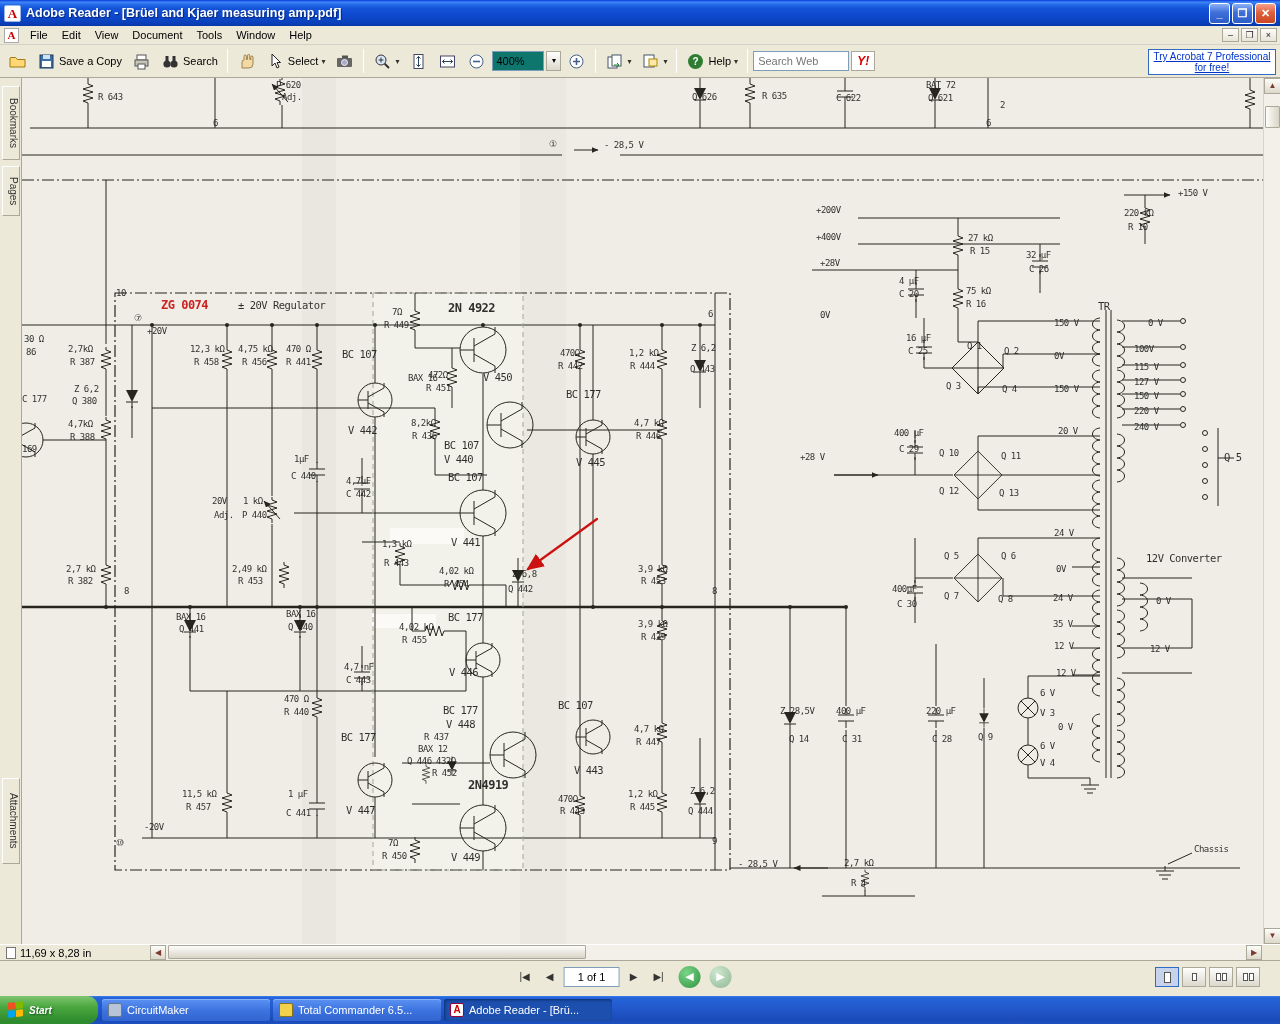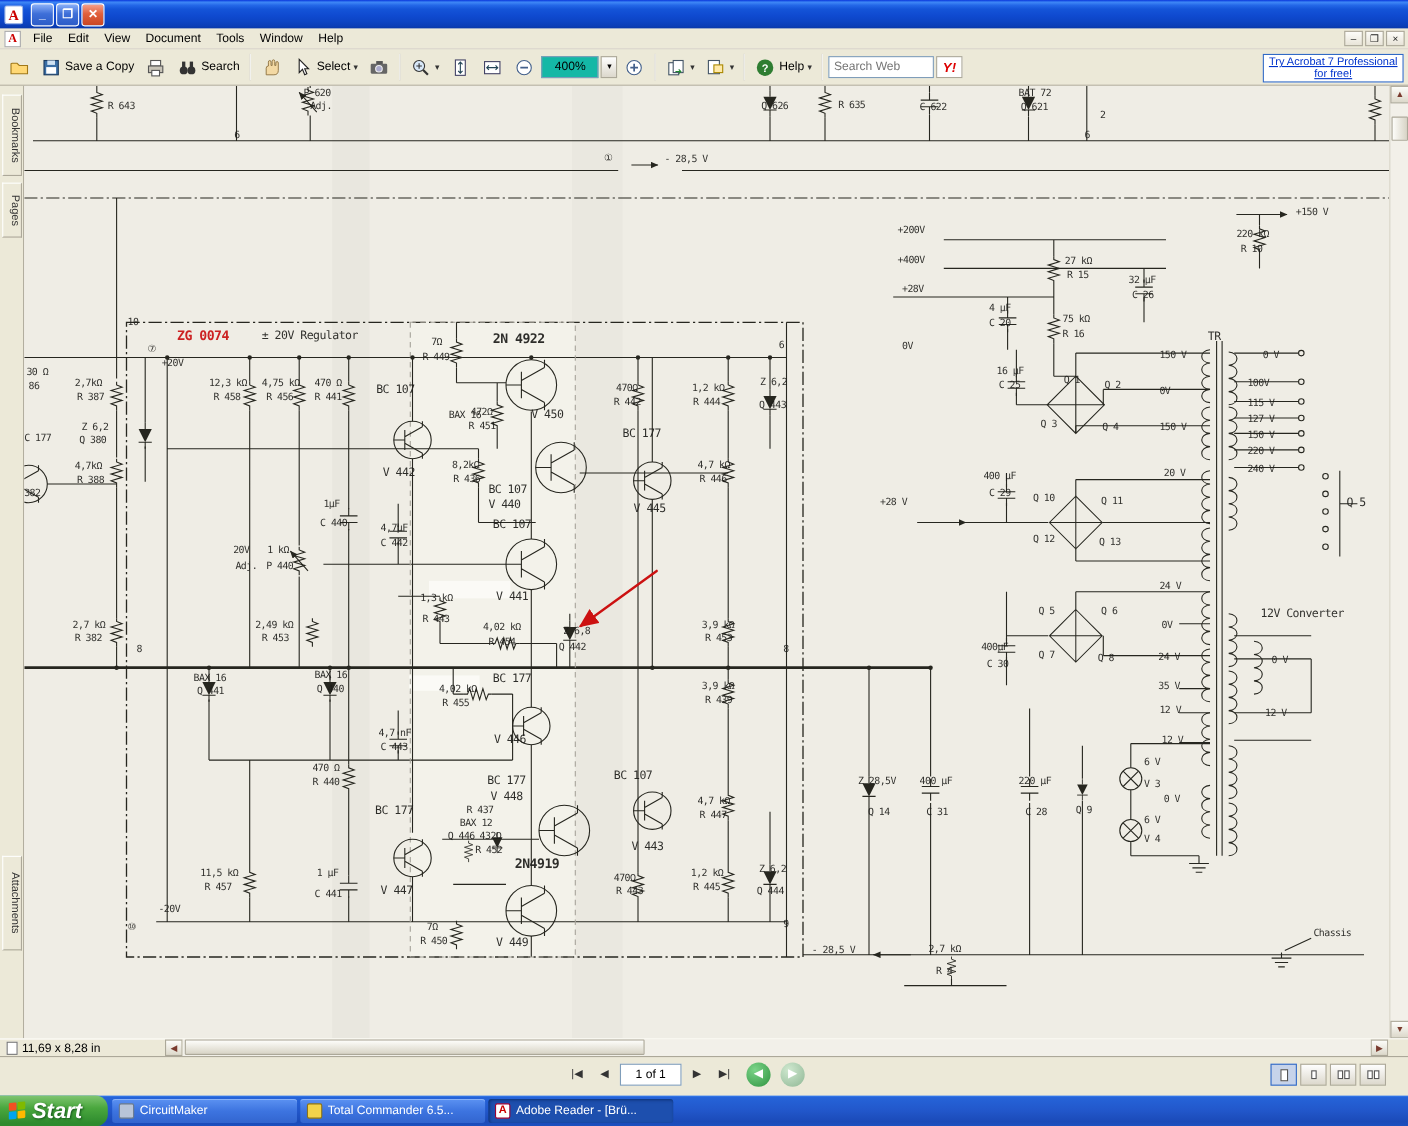--- a/index.html
+++ b/index.html
@@ -28,21 +28,21 @@
   .mdibtn{width:17px;height:14px;border:1px solid #aca899;background:linear-gradient(#fdfcf9,#e8e4d8);margin-left:2px;
     font-size:9px;line-height:12px;text-align:center;color:#222;}
 
   
   .toolbar{position:absolute;left:0;top:45px;width:1280px;height:33px;background:#ece9d8;border-bottom:1px solid #aca899;
     display:flex;align-items:center;padding:0 4px;gap:2px;}
   .tbtn{height:26px;display:flex;align-items:center;gap:3px;padding:0 3px;border:1px solid transparent;border-radius:2px;color:#000;}
   .tsep{width:1px;height:24px;background:#aca899;border-right:1px solid #fff;margin:0 3px;}
   .caret{font-size:8px;color:#333;}
   .ticon{width:19px;height:19px;display:inline-block;}
-  .zoombox{width:52px;height:20px;background:#14b8a6;border:1px solid #7f9db9;display:flex;align-items:center;padding:0 3px;text-align:center;}
+  .zoombox{width:52px;height:20px;background:#0f766e;border:1px solid #7f9db9;display:flex;align-items:center;padding:0 3px;}
   .zoombox .zval{flex:1;font-size:11px;}
   .ddbtn{width:15px;height:20px;border:1px solid #aca899;background:linear-gradient(#fefefe,#dcd8cc);text-align:center;font-size:8px;line-height:18px;}
   .searchweb{width:96px;height:20px;border:1px solid #7f9db9;background:#fff;font-size:11px;padding:0 4px;color:#444;font-family:"Liberation Sans",sans-serif;}
   .yahoo{width:24px;height:20px;background:#fff;border:1px solid #aca899;color:#d00;font-weight:bold;font-style:italic;text-align:center;line-height:18px;font-size:12px;}
   .promo{position:absolute;right:4px;top:4px;width:128px;height:26px;background:#fff;border:1px solid #316ac5;
     display:flex;flex-direction:column;align-items:center;justify-content:center;line-height:11px;}
   .promo span{color:#0033cc;text-decoration:underline;font-size:10px;white-space:nowrap;}
 
   
   .sidebar{position:absolute;left:0;top:78px;width:22px;height:866px;background:#ece9d8;border-right:1px solid #aca899;}
@@ -88,40 +88,41 @@
   .vbtn{width:24px;height:20px;border:1px solid #aca899;background:linear-gradient(#fefefe,#dcd8cc);display:flex;align-items:center;justify-content:center;gap:1px;}
   .vbtn.active{background:#c6d3ea;border-color:#316ac5;}
   .pg-glyph{width:7px;height:11px;background:#fff;border:1px solid #555;}
   .pg-glyph.sm{width:5px;height:8px;}
 
   
   .taskbar{position:absolute;left:0;top:996px;width:1280px;height:28px;
     background:linear-gradient(180deg,#3a80f0 0%,#2563d8 6%,#2258cc 45%,#1b4ab8 85%,#1c50c0 100%);display:flex;align-items:stretch;}
   .startbtn{width:98px;display:flex;align-items:center;gap:5px;padding-left:8px;
     background:linear-gradient(180deg,#7fc571 0%,#4aa73e 40%,#2e8b2e 90%);border-radius:0 11px 11px 0;
-    color:#fff;font-weight:bold;font-style:italic;font-size:20px;text-shadow:1px 1px 2px #14541a;}
+    color:#fff;font-weight:bold;font-style:italic;font-size:10px;text-shadow:1px 1px 2px #14541a;}
   .flag{width:16px;height:16px;display:grid;grid-template-columns:7px 7px;grid-template-rows:7px 7px;gap:1px;transform:skewY(-6deg);}
   .flag i{display:block;border-radius:1px;}
   .taskbtnrow{display:flex;flex:1;align-items:center;gap:3px;padding:0 4px;}
   .taskbtn{width:168px;height:22px;border-radius:3px;display:flex;align-items:center;gap:5px;padding:0 6px;color:#fff;font-size:11px;
     background:linear-gradient(180deg,#5c92f2,#3d74e0 50%,#3265cf);box-shadow:inset 0 1px 0 #8ab2f8;white-space:nowrap;overflow:hidden;}
   .taskbtn.active{background:#1d4fae;box-shadow:inset 1px 1px 3px #0c2f70;}
   .ticon-sm{width:14px;height:14px;border-radius:2px;flex:0 0 auto;}
   .tray{width:196px;display:flex;align-items:center;gap:6px;justify-content:flex-end;padding:0 10px 0 8px;
     background:linear-gradient(180deg,#1ea5f0 0%,#1290e9 45%,#0c7cd8 100%);border-left:1px solid #6fd0ff;color:#fff;}
   .trayicon{width:13px;height:13px;border-radius:50%;display:inline-block;}
   .time{font-size:11px;color:#fff;}
 </style>
 </head>
 <body>
 
 <div id="app">
 
   <div class="titlebar">
     <div class="appicon">A</div>
+    <div class="apptitle">Adobe Reader - [Brüel and Kjaer measuring amp.pdf]</div>
     <div class="winbtn">_</div>
     <div class="winbtn">❐</div>
     <div class="winbtn close">✕</div>
   </div>
 
   <div class="menubar">
     <div class="menuicon">A</div>
     <div class="menuitem">File</div>
     <div class="menuitem">Edit</div>
     <div class="menuitem">View</div>
@@ -576,21 +577,21 @@
         <span class="slabel" style="left: 390px; top: 353px;">R 436</span>
         <span class="slabel s2" style="left: 326px; top: 346px;">V 442</span>
         <span class="slabel s2" style="left: 422px; top: 361px;">BC 107</span>
         <span class="slabel s2" style="left: 422px; top: 375px;">V 440</span>
         <span class="slabel s2" style="left: 544px; top: 310px;">BC 177</span>
         <span class="slabel s2" style="left: 554px; top: 378px;">V 445</span>
         <span class="slabel" style="left: 612px; top: 340px;">4,7 kΩ</span>
         <span class="slabel" style="left: 614px; top: 353px;">R 446</span>
         <span class="slabel" style="left: 46px; top: 341px;">4,7kΩ</span>
         <span class="slabel" style="left: 48px; top: 354px;">R 388</span>
-        <span class="slabel" style="left: 0px; top: 366px;">382</span>
+        <span class="slabel" style="left: 0px; top: 366px;">169</span>
         <span class="slabel" style="left: 272px; top: 376px;">1µF</span>
         <span class="slabel" style="left: 269px; top: 393px;">C 440</span>
         <span class="slabel" style="left: 324px; top: 398px;">4,7µF</span>
         <span class="slabel" style="left: 324px; top: 411px;">C 442</span>
         <span class="slabel s2" style="left: 426px; top: 393px;">BC 107</span>
         <span class="slabel" style="left: 190px; top: 418px;">20V</span>
         <span class="slabel" style="left: 192px; top: 432px;">Adj.</span>
         <span class="slabel" style="left: 221px; top: 418px;">1 kΩ</span>
         <span class="slabel" style="left: 220px; top: 432px;">P 440</span>
         <span class="slabel s2" style="left: 429px; top: 458px;">V 441</span>

